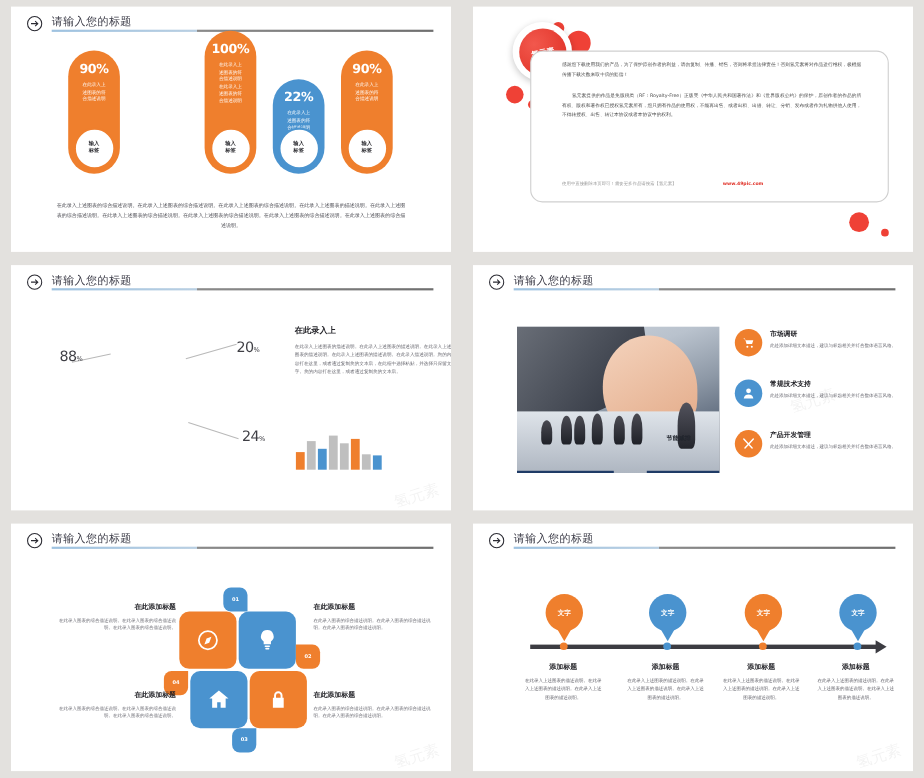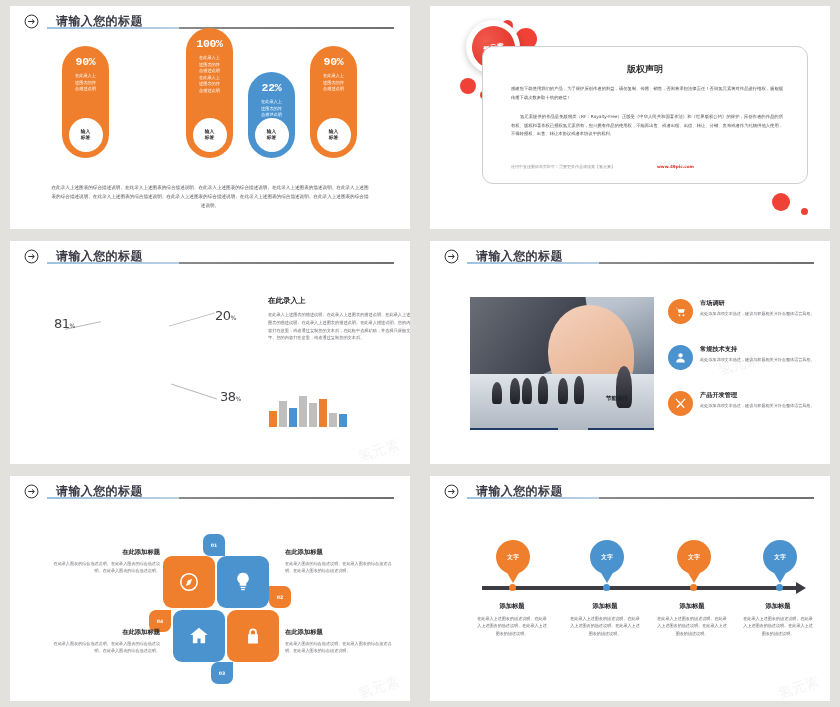--- a/index.html
+++ b/index.html
@@ -19,37 +19,37 @@
   .slide {
     position: relative;
     width: 100%; height: 100%;
     background: #ffffff;
     overflow: hidden;
   }
   
   .hdr { position: absolute; left: 14px; top: 8px; right: 14px; height: 20px; }
   .hdr-arrow { position: absolute; left: 0; top: 0; width: 15px; height: 15px; }
   .hdr-title {
-    position: absolute; left: 32px; top: -1px;
-    font-size: 12px; color: #3a3a46; letter-spacing: .4px; font-weight: 700;
+    position: absolute; left: 23px; top: -1px;
+    font-size: 10px; color: #3a3a46; letter-spacing: .4px; font-weight: 400;
   }
   .hdr-rule {
     position: absolute; left: 23px; top: 13px; right: 2px; height: 2px;
     background: linear-gradient(to right, #9ec2e0 0%, #b9cfe2 38%, #8b8b8b 38%, #6f6f6f 100%);
   }
   
   .pills { position: absolute; left: 52px; top: 22px; width: 310px; height: 130px; }
   .pill-col { position: absolute; bottom: 0; width: 47px; text-align: center; }
   .pill {
     position: relative; width: 47px; border-radius: 24px 24px 24px 24px;
     color: #fff; padding-top: 9px;
   }
   .pill.o { background: #ef7f2d; }
   .pill.b { background: #4a93cf; }
-  .pill-pct { font-size: 11.5px; font-weight: 700; letter-spacing: -.3px; font-family: Liberation Mono, monospace; }
+  .pill-pct { font-size: 11.5px; font-weight: 700; letter-spacing: -.3px; }
   .pill-desc { font-size: 4.2px; line-height: 1.55; margin-top: 5px; padding: 0 7px; opacity: .97; }
   .pill-badge {
     position: absolute; left: 50%; bottom: 4px; transform: translateX(-50%);
     width: 38px; height: 38px; border-radius: 50%;
     background: #fff; border: 2px solid transparent;
     display: flex; flex-direction: column; align-items: center; justify-content: center;
     font-size: 4.8px; line-height: 1.35; font-weight: 700;
   }
   .pill.o .pill-badge { border-color: #ef7f2d; color: #2f2f34; }
   .pill.b .pill-badge { border-color: #4a93cf; color: #2f2f34; }
@@ -305,21 +305,20 @@
       <div class="dot" style="left:30px;top:72px;width:16px;height:16px;"></div>
       <div class="dot" style="left:50px;top:85px;width:8px;height:8px;"></div>
       <div class="dot" style="right:40px;bottom:18px;width:18px;height:18px;"></div>
       <div class="dot" style="right:22px;bottom:14px;width:7px;height:7px;"></div>
 
       <div class="logo-ring">
         <div class="logo-core">氢元素</div>
       </div>
 
       <div class="cp-box">
-        <div class="cp-title">版权声明</div>
         <div class="cp-p">感谢您下载使用我们的产品，为了保护原创作者的利益，请勿复制、传播、销售，否则将承担法律责任！否则氢元素将对作品进行维权，极棍据传播下载次数来取十倍的赔偿！</div>
         <div class="cp-p indent">氢元素提供的作品是免版税类（RF：Royalty-Free）正版受《中华人民共和国著作法》和《世界版权公约》的保护，原创作者的作品的所有权、版权和著作权已授权氢元素所有，您只拥有作品的使用权，不能再出售、或者出租、出借、转让、分销、发布或者作为礼物供他人使用，不得转授权、出售、转让本协议或者本协议中的权利。</div>
         <div class="cp-foot">
           <span>使用中直接删除本页即可！需要更多作品请搜索【氢元素】</span>
           <span class="cp-url">www.49pic.com</span>
         </div>
       </div>
     </div>
   </div>
 
@@ -333,27 +332,27 @@
         <div class="hdr-title">请输入您的标题</div>
         <div class="hdr-rule"></div>
       </div>
 
 
       <div class="leader" style="left:55px;top:84px;width:36px;transform:rotate(-12deg);"></div>
       <div class="leader" style="left:158px;top:78px;width:48px;transform:rotate(-16deg);"></div>
       <div class="leader" style="left:160px;top:150px;width:48px;transform:rotate(18deg);"></div>
 
       <div class="lbl" style="left:44px;top:72px;">
-        <span class="num">81</span><span class="pc">%</span>
+        <span class="num">88</span><span class="pc">%</span>
       </div>
       <div class="lbl" style="left:205px;top:64px;">
         <span class="num">20</span><span class="pc">%</span>
       </div>
       <div class="lbl" style="left:210px;top:145px;">
-        <span class="num">38</span><span class="pc">%</span>
+        <span class="num">24</span><span class="pc">%</span>
       </div>
 
       <div class="s3-right">
         <div class="s3-h">在此录入上</div>
         <div class="s3-p">在此录入上述图表的描述说明。在此录入上述图表的描述说明。在此录入上述图表的描述说明。在此录入上述图表的描述说明。在此录入描述说明。您的内容打在这里，或者通过复制您的文本后，在此框中选择粘贴，并选择只保留文字。您的内容打在这里，或者通过复制您的文本后。</div>
       </div>
 
       <div class="minibars" style="left:259px;top:152px;">
         <i style="height:16px;background:#ef7f2d;"></i>
         <i style="height:26px;background:#bfbfbf;"></i>

